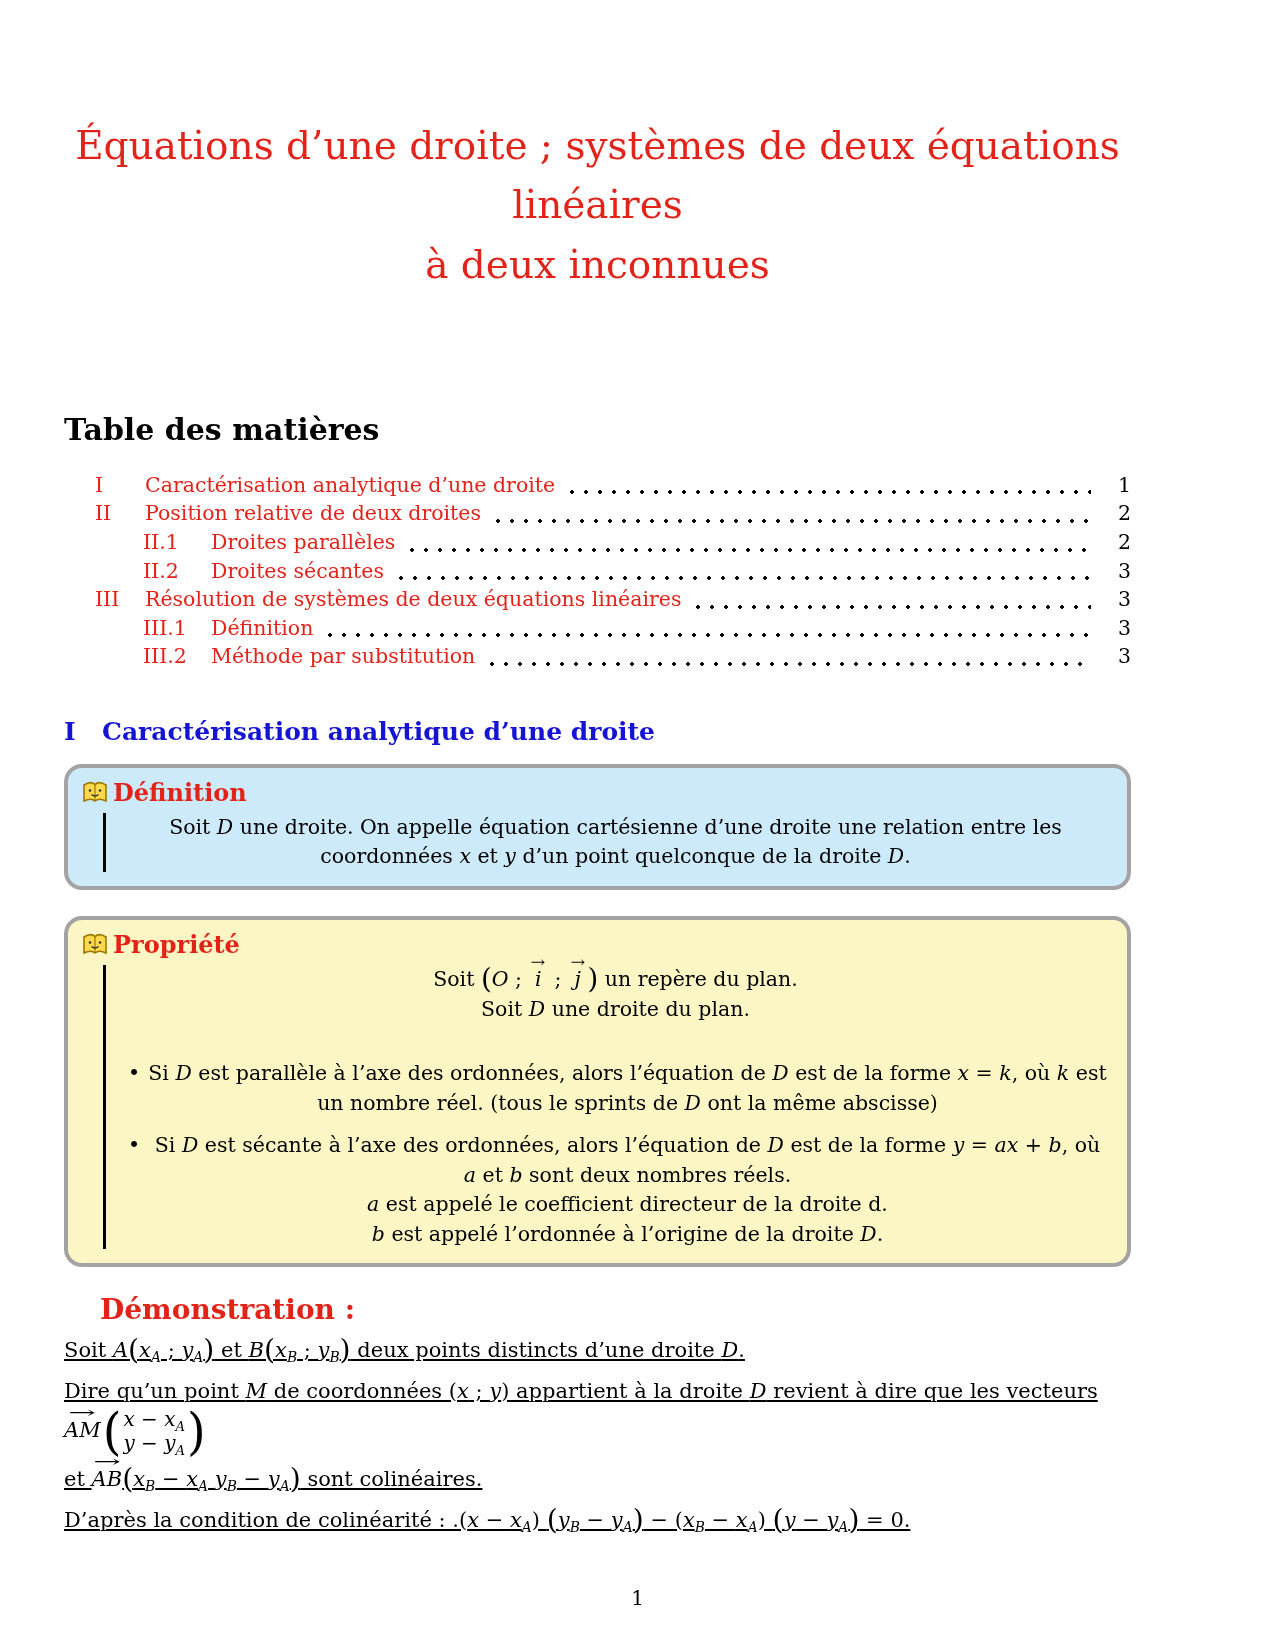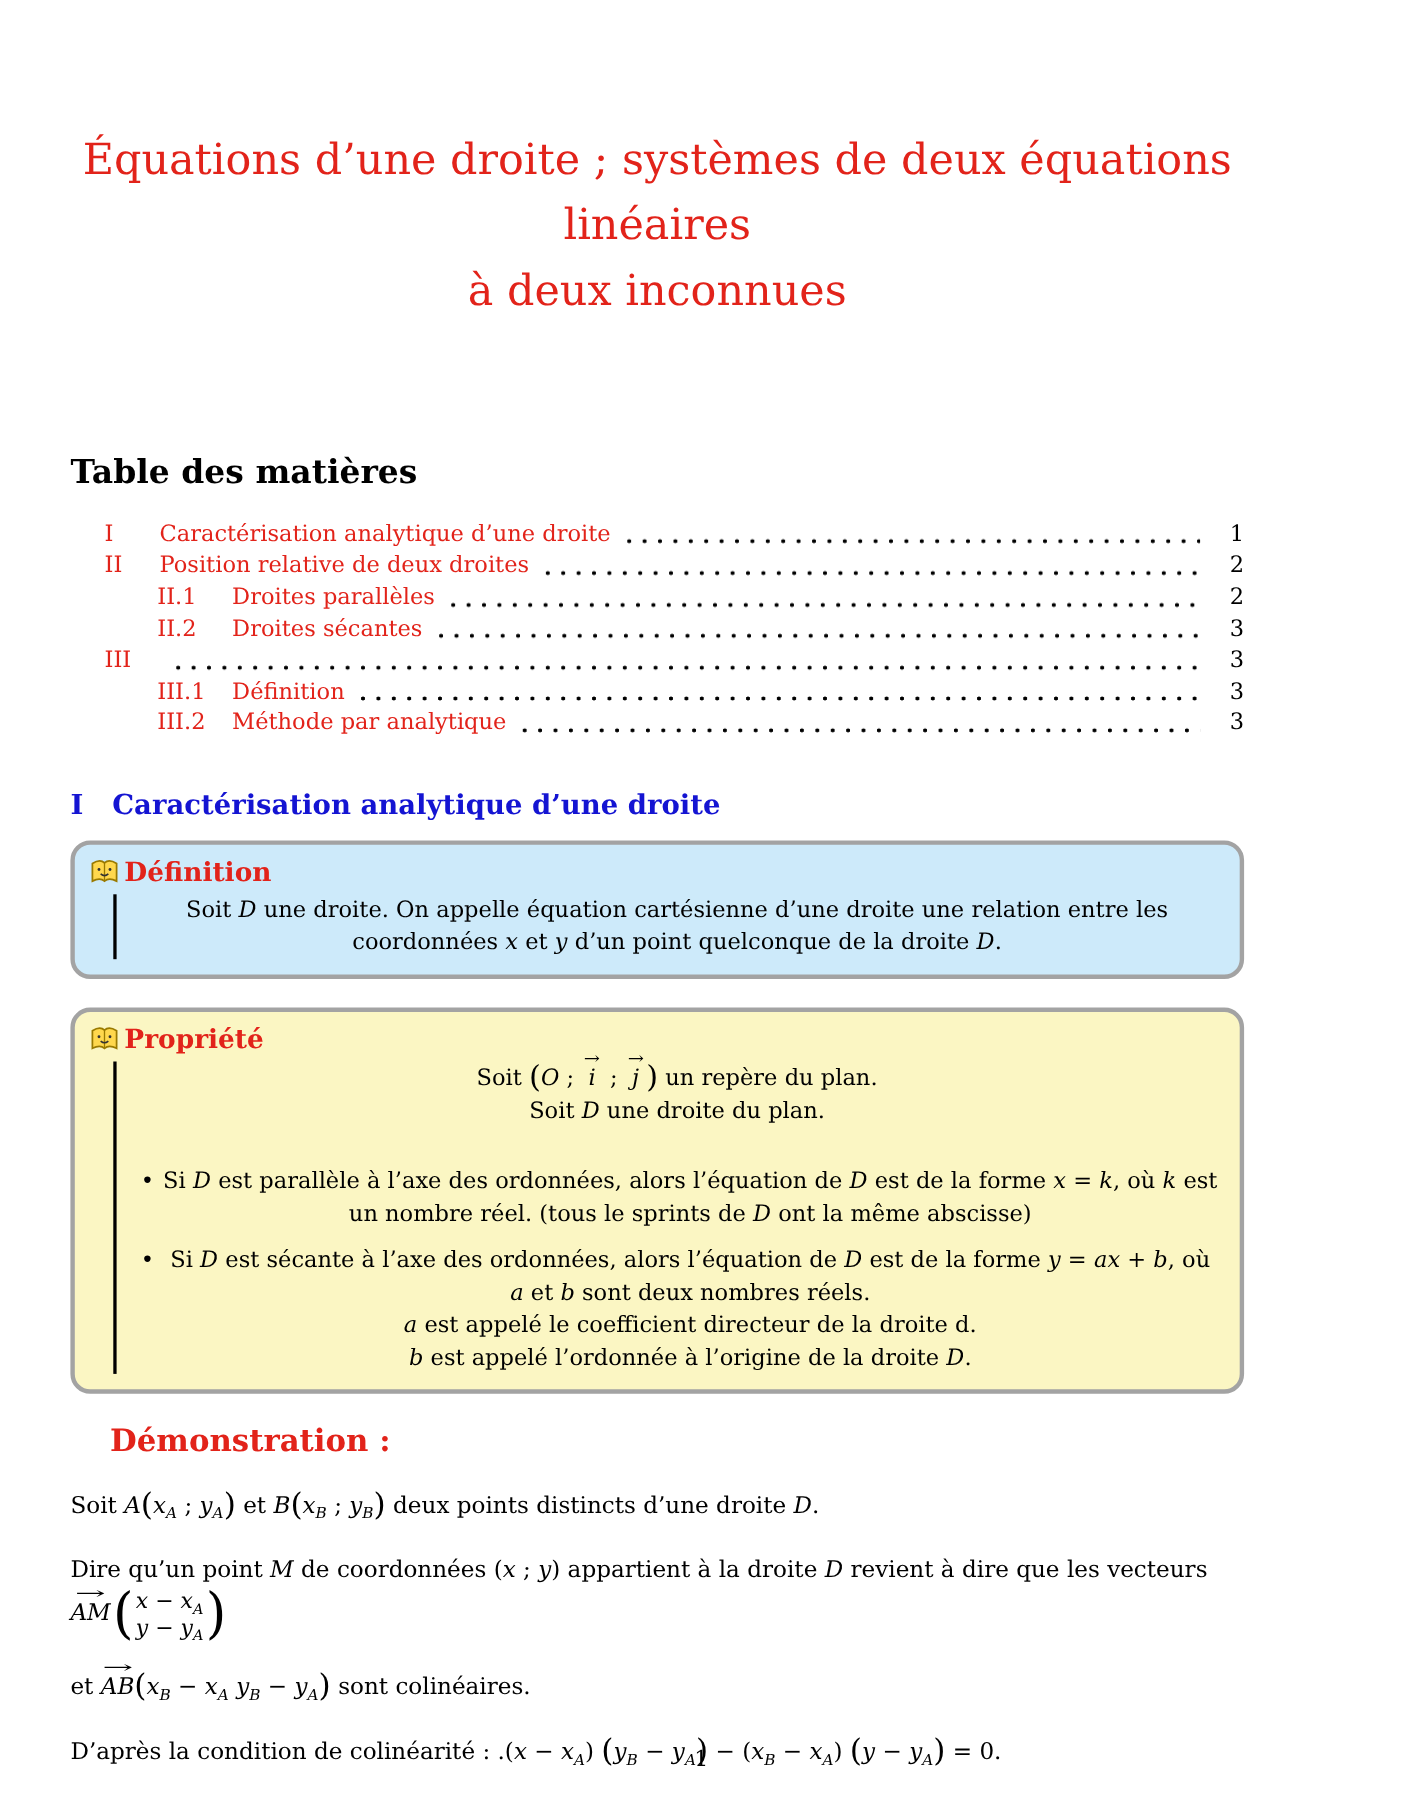--- a/index.html
+++ b/index.html
@@ -42,21 +42,21 @@
   .box-body {
     margin-left:23px; margin-top:5px; border-left:3px solid #000; padding-left:16px;
     font-size:20.5px; line-height:1.44;
   }
   .prop-gap { height:22px; }
   .bullet-row { display:flex; margin-top:13px; }
   .bullet-glyph { width:24px; flex:none; }
   .bullet-text { flex:1; }
 
   .demo-heading { margin:26px 0 0 36px; color:var(--title-red); font-weight:700; font-size:28px; }
-  .para { margin-top:27px; font-size:21px; line-height:1.5; }
+  .para { margin-top:9px; font-size:21px; line-height:1.5;text-decoration:underline; }
 
   i { font-style:italic; }
   .cal { font-style:italic; }
   sub { font-size:0.66em; line-height:0; }
   .bigp { font-size:1.35em; line-height:0; vertical-align:-0.08em; font-weight:400; }
 
   .vec { position:relative; display:inline-block; }
   .vec .vecarrow {
     position:absolute; left:50%; top:-0.62em; font-size:0.75em; font-style:normal;
     transform:translateX(-50%) scaleX(1.15); line-height:1;
@@ -101,32 +101,33 @@
       <span class="toc-page">2</span>
     </div>
     <div class="toc-row l2">
       <span class="toc-num">II.2</span>
       <span class="toc-title">Droites sécantes</span>
       <span class="dots"></span>
       <span class="toc-page">3</span>
     </div>
     <div class="toc-row l1">
       <span class="toc-num">III</span>
+      <span class="toc-title">Résolution de systèmes de deux équations linéaires</span>
       <span class="dots"></span>
       <span class="toc-page">3</span>
     </div>
     <div class="toc-row l2">
       <span class="toc-num">III.1</span>
       <span class="toc-title">Définition</span>
       <span class="dots"></span>
       <span class="toc-page">3</span>
     </div>
     <div class="toc-row l2">
       <span class="toc-num">III.2</span>
-      <span class="toc-title">Méthode par analytique</span>
+      <span class="toc-title">Méthode par substitution</span>
       <span class="dots"></span>
       <span class="toc-page">3</span>
     </div>
   </div>
 
   <h3 class="section-heading">
     <span class="sec-num">I</span><span>Caractérisation analytique d’une droite</span>
   </h3>
 
   <div class="box def">

